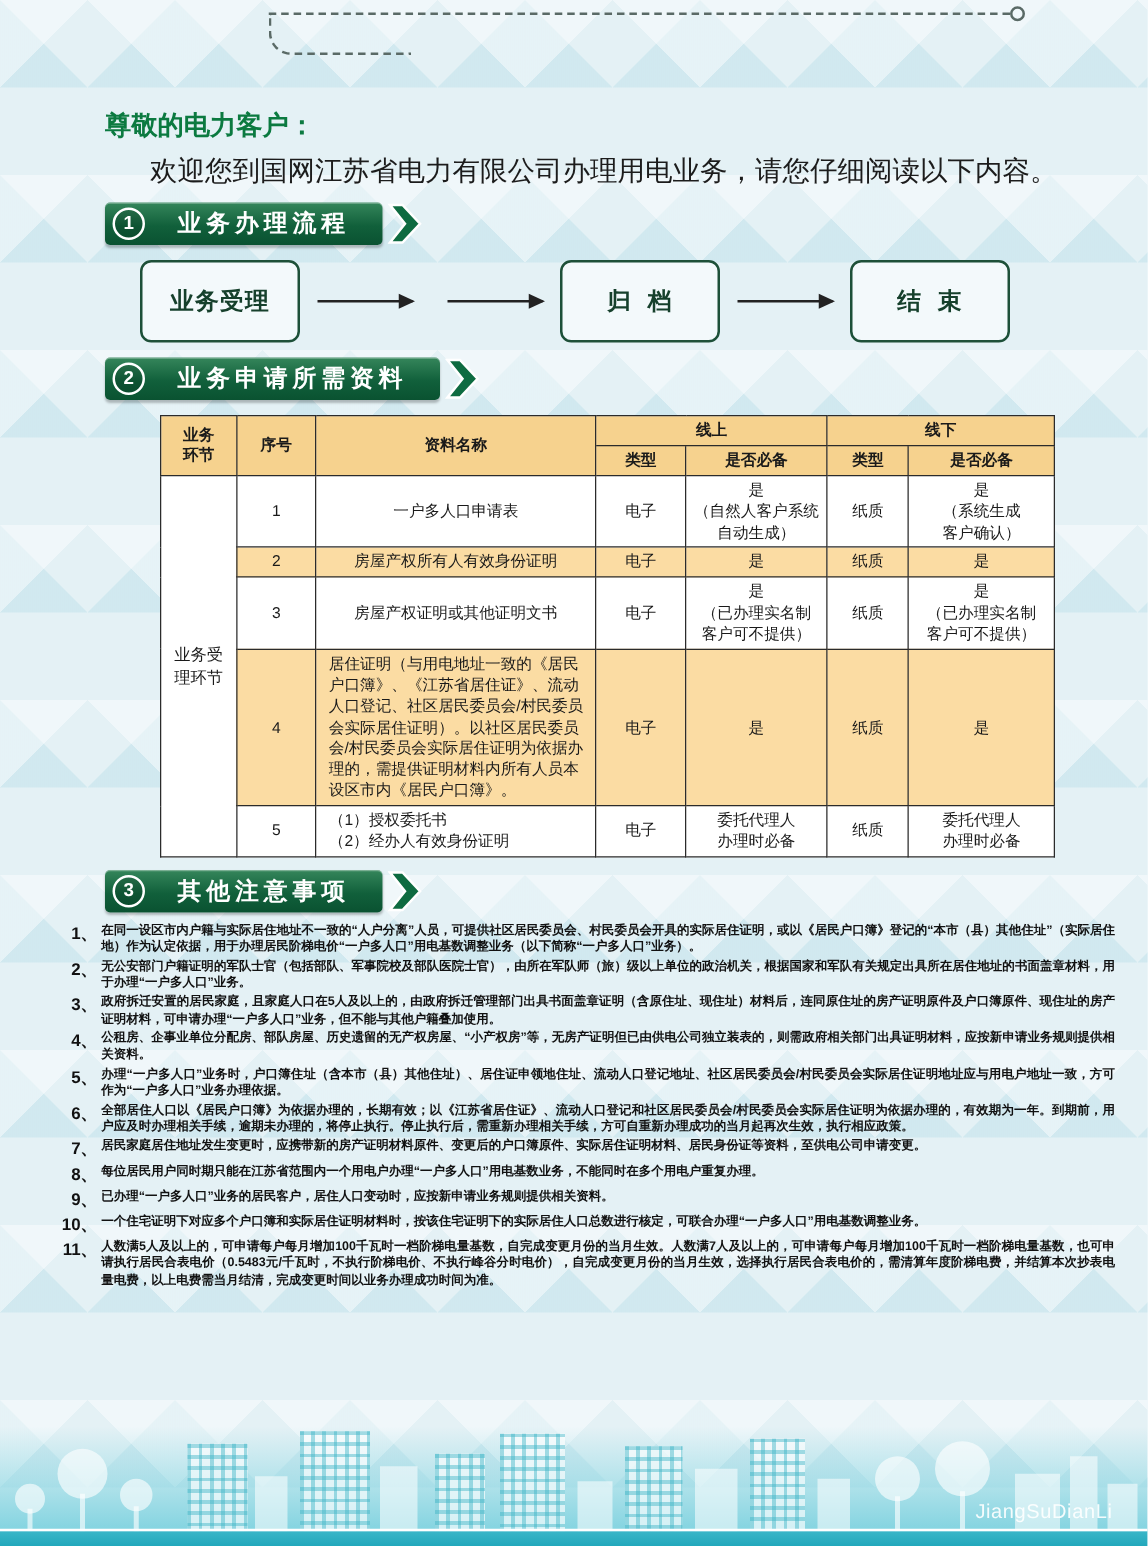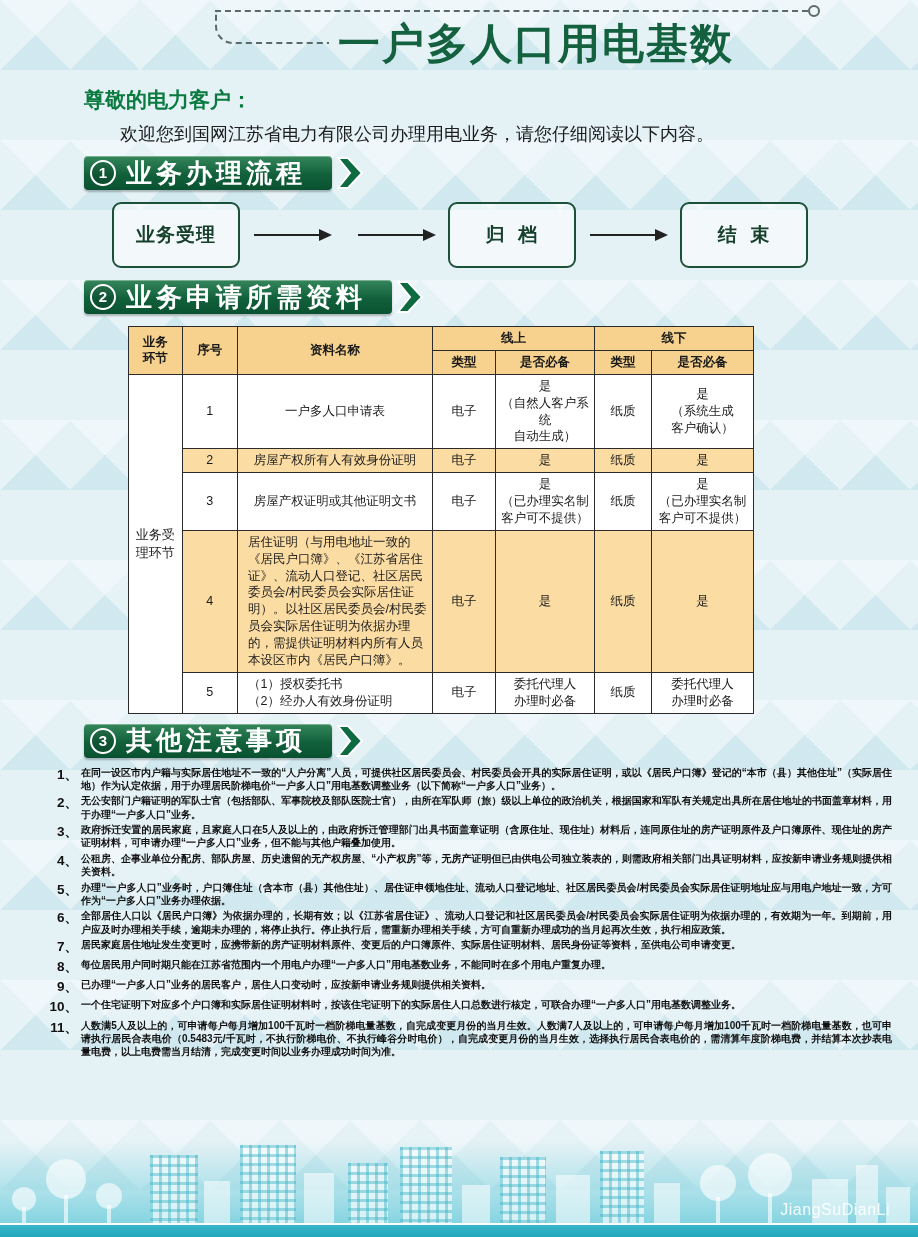--- a/index.html
+++ b/index.html
@@ -30,49 +30,49 @@
   .hook-left{
     position:absolute;left:215px;top:2px;width:112px;height:32px;
     border-left:2px dashed #5a6a66;border-bottom:2px dashed #5a6a66;
     border-bottom-left-radius:18px;
   }
   .subtitle{
     position:absolute;left:338px;top:8px;
     font-size:42px;font-weight:bold;color:#14613F;letter-spacing:2px;
   }
   .salutation{margin:12px 0 0 84px;font-size:21px;font-weight:bold;color:#0B7A40;}
-  .welcome{margin:8px 40px 0 120px;font-size:18px;color:#1c1c1c;}
+  .welcome{margin:8px 40px 0 120px;font-size:22px;color:#1c1c1c;}
   
   .banner{display:flex;align-items:center;margin-left:84px;}
   .banner-body{
     display:flex;align-items:center;height:34px;padding:0 26px 0 6px;border-radius:4px;
     background:linear-gradient(180deg,#35865B 0%,#11603B 55%,#0A5231 100%);
     box-shadow:inset 0 1px 0 rgba(255,255,255,.35), 0 2px 2px rgba(0,0,0,.25);
   }
   .banner-num{
     flex:0 0 auto;width:22px;height:22px;margin-right:10px;border:2px solid #fff;border-radius:50%;
     color:#fff;font-size:15px;font-weight:bold;line-height:22px;text-align:center;
     background:rgba(0,0,0,.12);
   }
-  .banner-label{color:#fff;font-size:26px;font-weight:bold;letter-spacing:4px;white-space:nowrap;}
+  .banner-label{color:#fff;font-size:19px;font-weight:bold;letter-spacing:4px;white-space:nowrap;margin-left:16px;}
   .banner-chev{margin-left:4px;display:block;}
   
   .flow{display:flex;align-items:center;margin:12px 110px 0 112px;}
   .flow-box{
     flex:0 0 auto;min-width:108px;height:38px;padding:12px 8px;border:2px solid #1D5038;border-radius:9px;
     background:rgba(255,255,255,.55);display:flex;align-items:center;justify-content:center;
     font-size:19px;font-weight:bold;color:#16402C;letter-spacing:1px;white-space:pre;
   }
   .flow-arrow{flex:1 1 auto;position:relative;height:2px;background:#222;margin:0 14px;}
   .flow-arrow::after{
     content:'';position:absolute;right:-2px;top:-5px;
     border-left:13px solid #222;border-top:6px solid transparent;border-bottom:6px solid transparent;
   }
   
-  .mat-table{margin:12px 0 0 128px;border-collapse:collapse;width:626px;background:#fff;}
+  .mat-table{margin:12px 0 0 128px;border-collapse:collapse;width:716px;background:#fff;}
   .mat-table th,.mat-table td{
     border:1px solid #2b2b2b;text-align:center;vertical-align:middle;
     font-size:12.5px;color:#1a1a1a;padding:3px 4px;white-space:pre-line;line-height:1.35;
   }
   .mat-table th{background:#F6D28E;font-weight:bold;}
   .row-tan td{background:#FBDCA3;}
   .row-white td{background:#FFFFFF;}
   td.stage-cell{background:#fff;font-size:13px;}
   td.name-left{text-align:left;padding-left:10px;}
   
@@ -106,21 +106,20 @@
 </style>
 </head>
 <body>
 
 <div class="page">
 
 
   <div class="subtitle-wrap">
     <div class="hook-top"></div>
     <div class="hook-left"></div>
-    <div class="subtitle">一户多人口用电基数</div>
   </div>
 
   <div class="salutation">尊敬的电力客户：</div>
   <div class="welcome">欢迎您到国网江苏省电力有限公司办理用电业务，请您仔细阅读以下内容。</div>
 
   <div class="banner" style="margin-top:10px;">
     <div class="banner-body">
       <span class="banner-num">1</span>
       <span class="banner-label">业务办理流程</span>
     </div>

